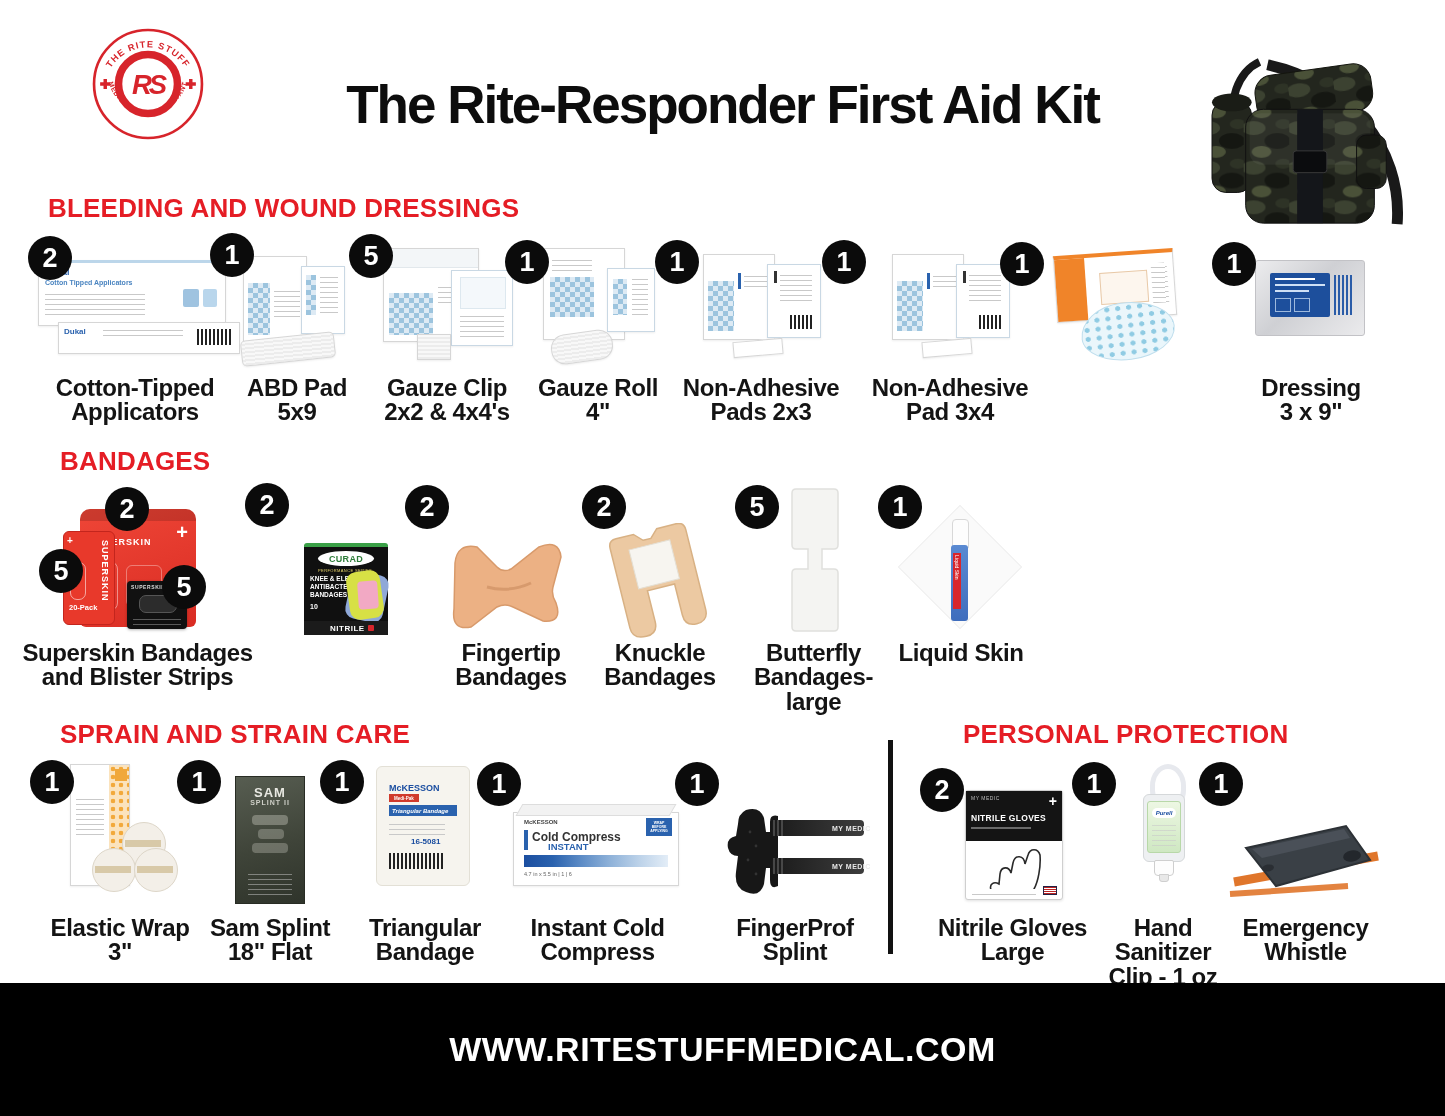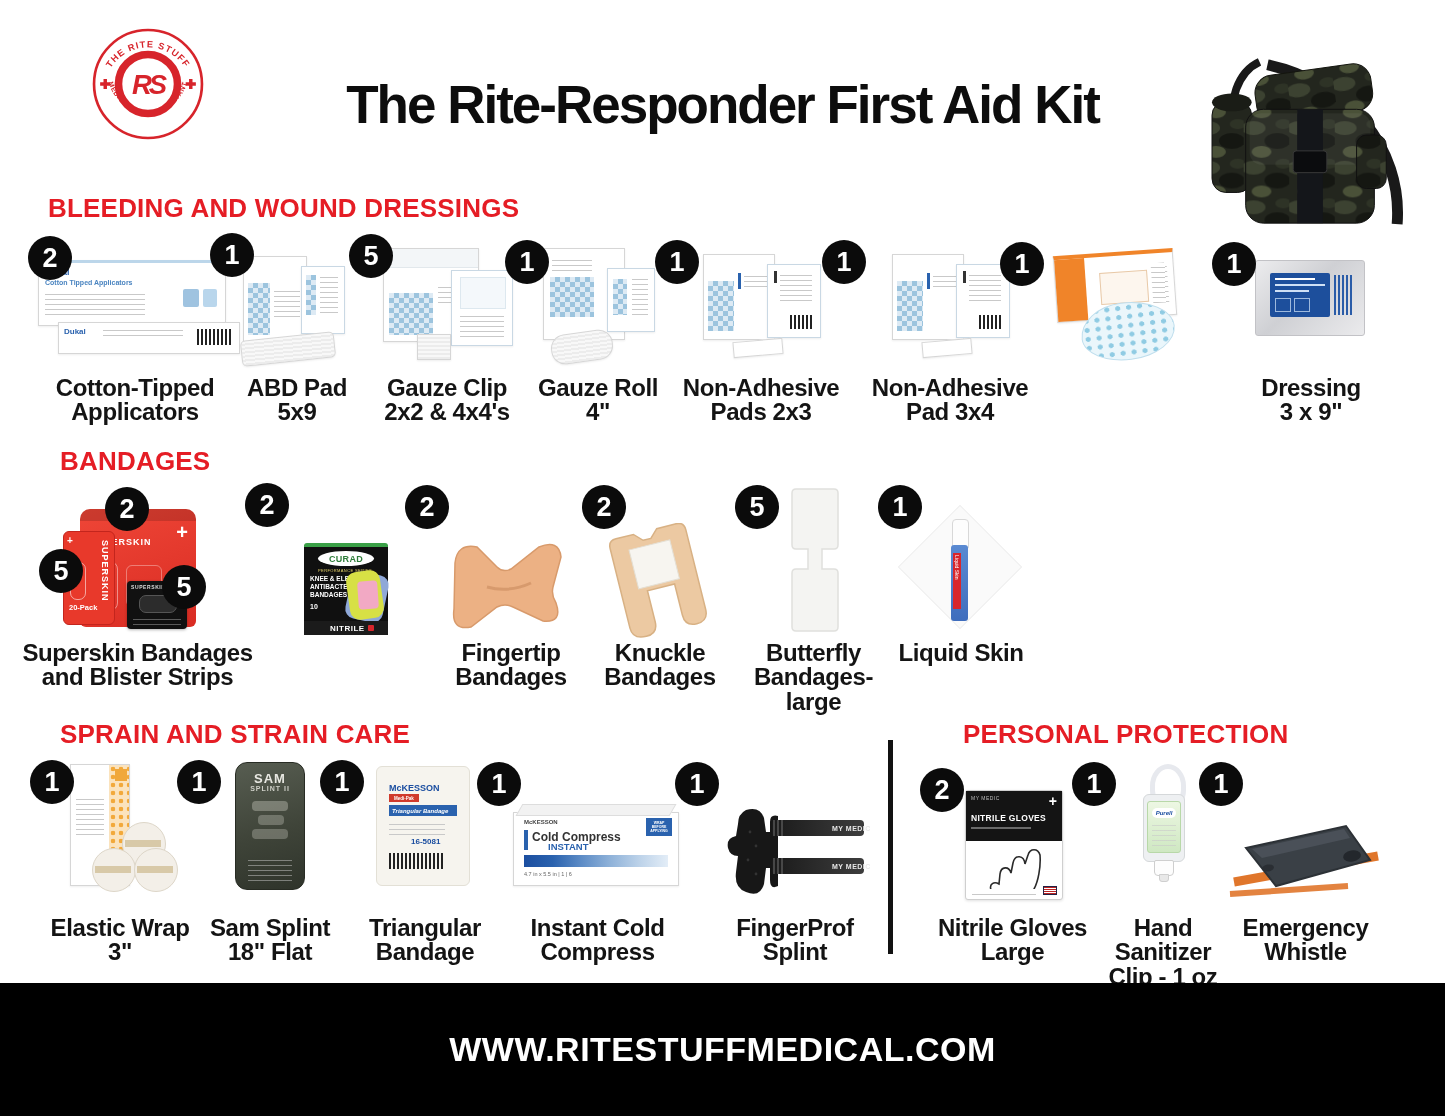--- a/index.html
+++ b/index.html
@@ -370,21 +370,21 @@
     </div>
     <div class="label">
       <div>Elastic Wrap</div>
       <div>3"</div>
     </div>
   </div>
 
   <div class="item" style="left:185px;top:760px;width:170px">
     <div class="badge" style="left:-8px;top:0">1</div>
     <div class="art" style="height:152px">
-      <div class="abs" style="left:50px;top:2px;width:68px;height:126px;background:linear-gradient(165deg,#575d51,#3f4439 55%,#2f342b);border:1px solid #282c24;border-radius:12px">
+      <div class="abs" style="left:50px;top:16px;width:68px;height:126px;background:linear-gradient(165deg,#575d51,#3f4439 55%,#2f342b);border:1px solid #282c24;border-radius:0">
         <div class="t" style="left:0;top:8px;width:100%;text-align:center;font-size:13px;font-weight:800;color:#e8e8e2;letter-spacing:1px">SAM</div>
         <div class="t" style="left:0;top:22px;width:100%;text-align:center;font-size:7px;font-weight:700;color:#cfd0c8;letter-spacing:1px">SPLINT II</div>
         <div class="abs" style="left:16px;top:38px;width:36px;height:10px;background:rgba(220,220,210,.35);border-radius:4px"></div>
         <div class="abs" style="left:22px;top:52px;width:26px;height:10px;background:rgba(220,220,210,.3);border-radius:4px"></div>
         <div class="abs" style="left:16px;top:66px;width:36px;height:10px;background:rgba(220,220,210,.3);border-radius:4px"></div>
         <div class="abs tinylines" style="left:12px;bottom:8px;width:44px;height:22px;opacity:.5"></div>
       </div>
     </div>
     <div class="label">
       <div>Sam Splint</div>

